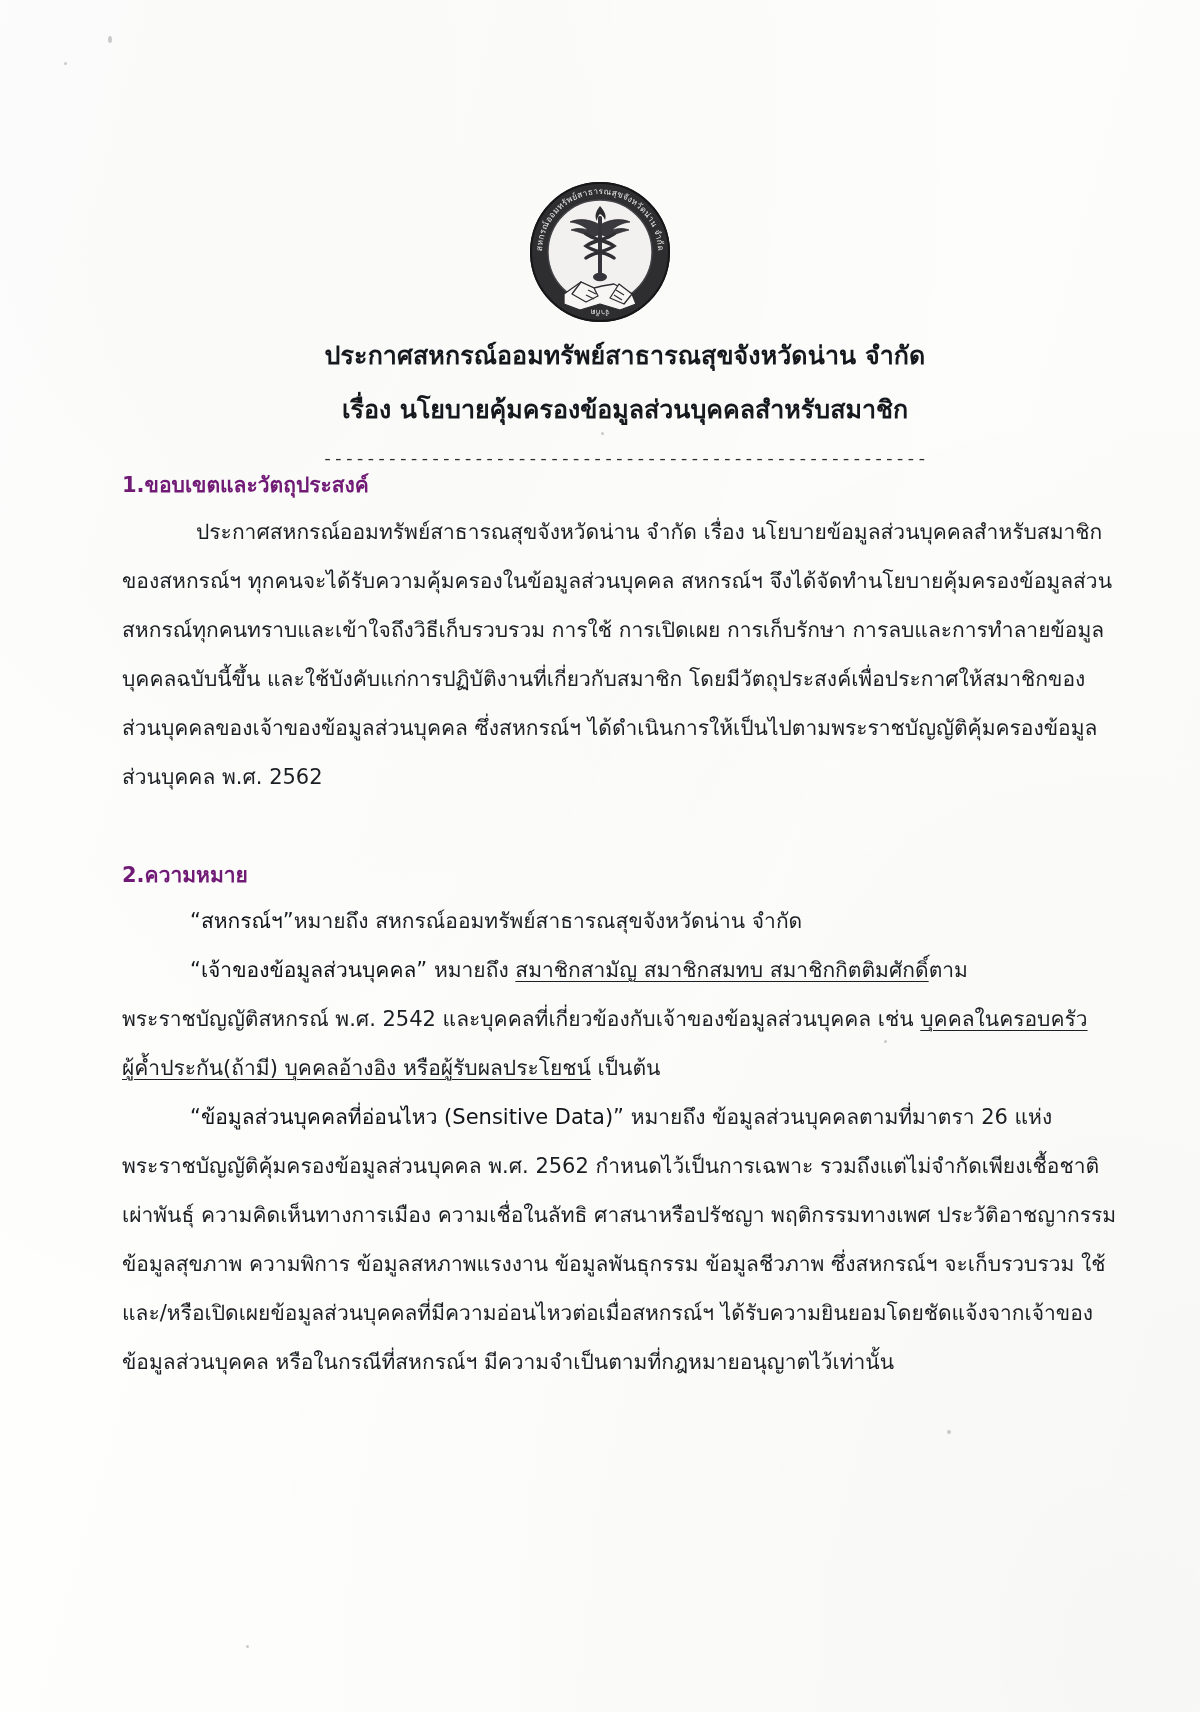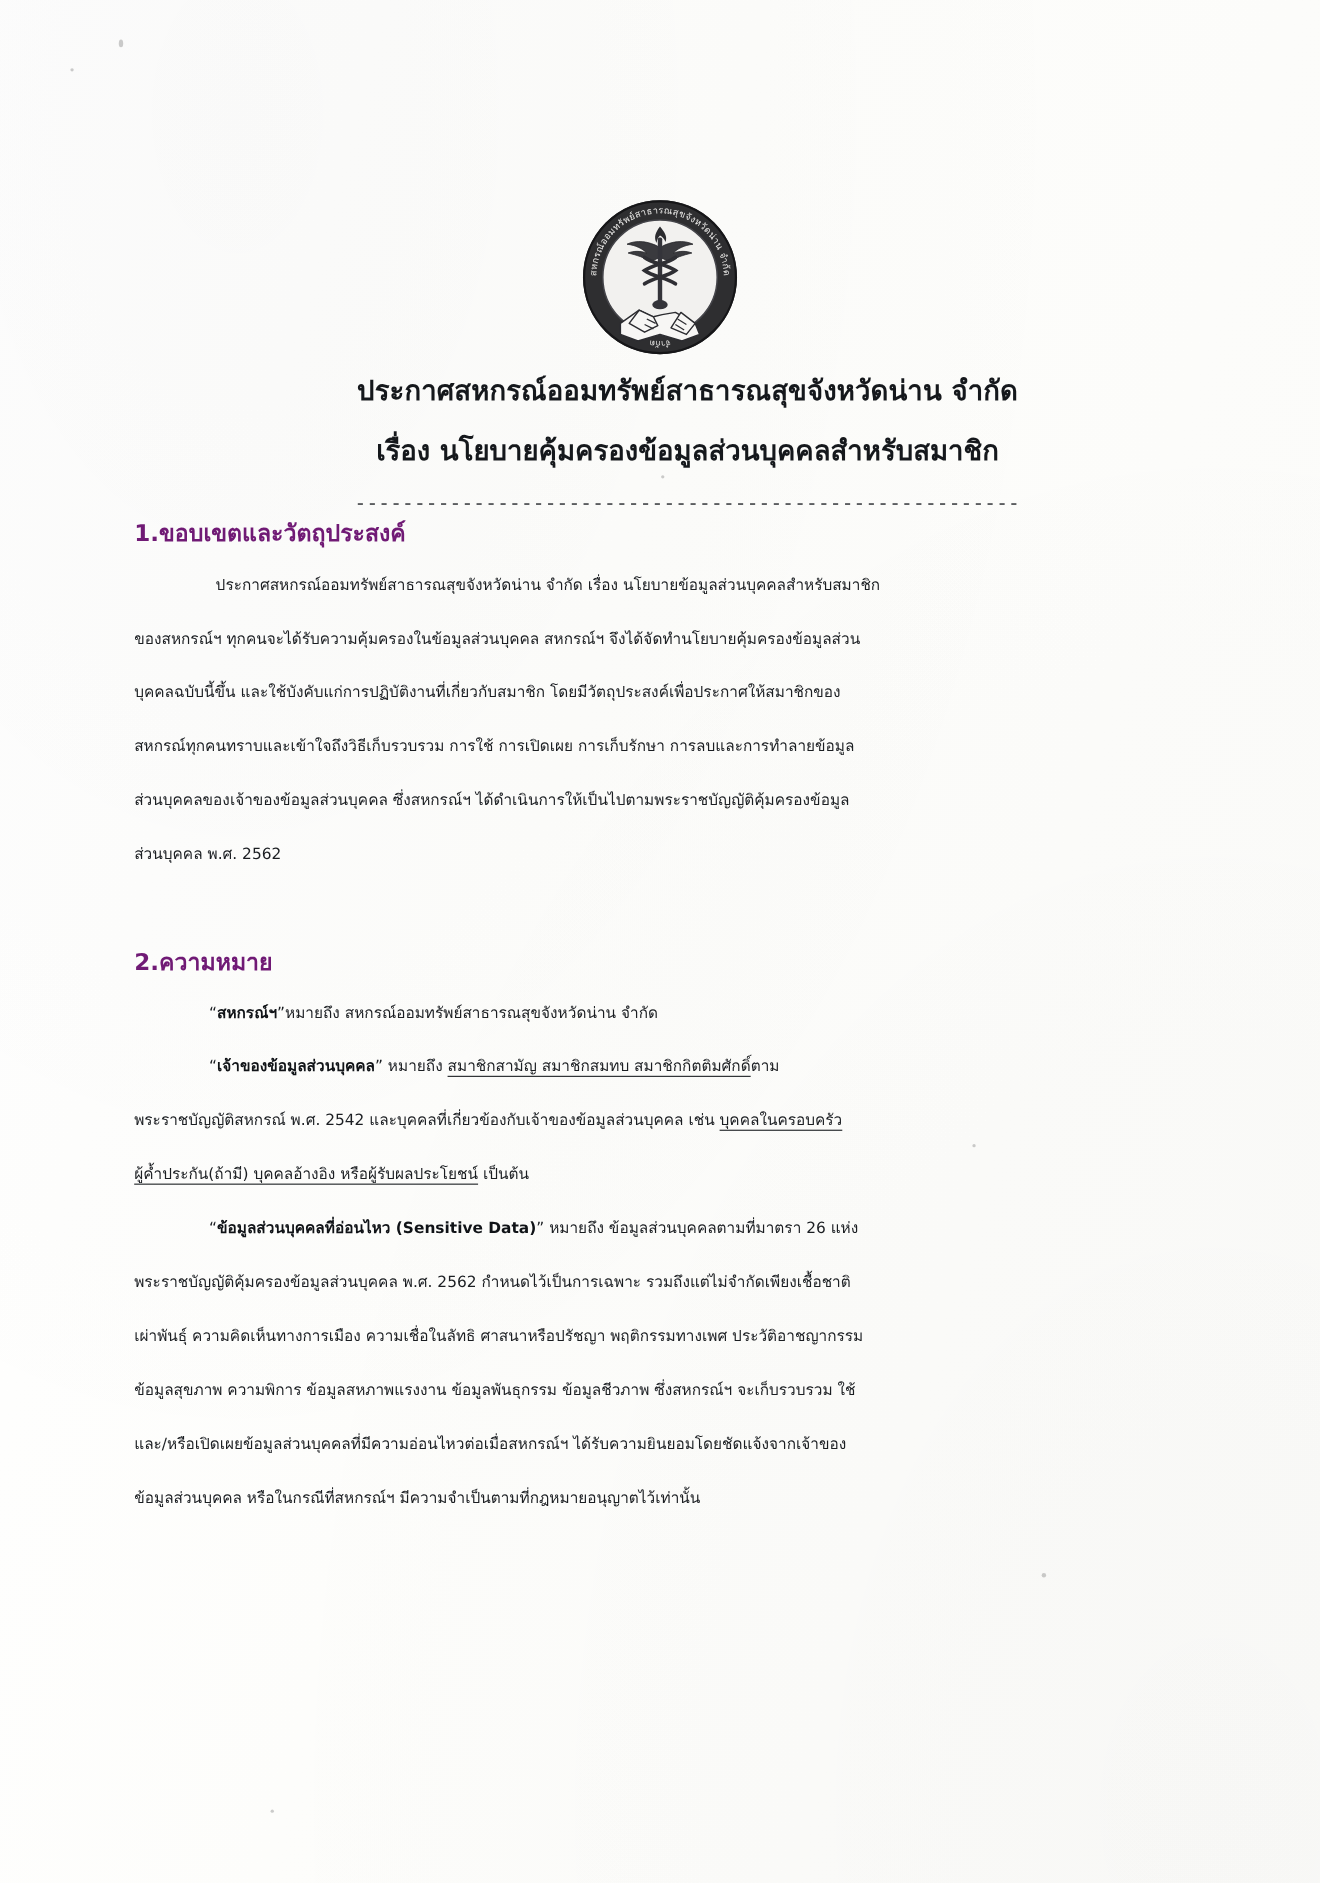--- a/index.html
+++ b/index.html
@@ -103,37 +103,37 @@
   }
   .section-head {
     font-size: 21px;
     font-weight: bold;
     color: #701a75;
     margin: 0 0 6px 0;
     line-height: 1.5;
   }
   .para {
     margin: 0;
-    font-size: 14px;
+    font-size: 21px;
     line-height: 49px;
     color: #1b1e22;
     text-align: justify;
     text-justify: inter-word;
   }
   .para .ln {
     display: block;
     white-space: nowrap;
   }
   .gap-lg { height: 58px; }
 
   .indent { display: inline-block; width: 74px; }
   .indent-sm { display: inline-block; width: 68px; }
 
   b.term {
-    font-weight: bold;
+    font-weight: normal;
     color: #101317;
   }
   u.ul {
     text-decoration: underline;
     text-decoration-thickness: 1.3px;
     text-underline-offset: 4px;
   }
 </style>
 </head>
 <body>
@@ -211,22 +211,22 @@
       <div class="rule">--------------------------------------------------------</div>
     </div>
 
     <div class="body-area">
 
       <div class="section-head">1.ขอบเขตและวัตถุประสงค์</div>
 
       <div class="para">
         <span class="ln"><span class="indent"></span><span>ประกาศสหกรณ์ออมทรัพย์สาธารณสุขจังหวัดน่าน จำกัด  เรื่อง นโยบายข้อมูลส่วนบุคคลสำหรับสมาชิก</span></span>
         <span class="ln"><span>ของสหกรณ์ฯ ทุกคนจะได้รับความคุ้มครองในข้อมูลส่วนบุคคล  สหกรณ์ฯ จึงได้จัดทำนโยบายคุ้มครองข้อมูลส่วน</span></span>
+        <span class="ln"><span>สหกรณ์ทุกคนทราบและเข้าใจถึงวิธีเก็บรวบรวม การใช้ การเปิดเผย การเก็บรักษา การลบและการทำลายข้อมูล</span></span>
         <span class="ln"><span>บุคคลฉบับนี้ขึ้น และใช้บังคับแก่การปฏิบัติงานที่เกี่ยวกับสมาชิก โดยมีวัตถุประสงค์เพื่อประกาศให้สมาชิกของ</span></span>
-        <span class="ln"><span>สหกรณ์ทุกคนทราบและเข้าใจถึงวิธีเก็บรวบรวม การใช้ การเปิดเผย การเก็บรักษา การลบและการทำลายข้อมูล</span></span>
         <span class="ln"><span>ส่วนบุคคลของเจ้าของข้อมูลส่วนบุคคล ซึ่งสหกรณ์ฯ ได้ดำเนินการให้เป็นไปตามพระราชบัญญัติคุ้มครองข้อมูล</span></span>
         <span class="ln"><span>ส่วนบุคคล พ.ศ. 2562</span></span>
       </div>
 
       <div class="gap-lg"></div>
 
       <div class="section-head">2.ความหมาย</div>
 
       <div class="para">
         <span class="ln"><span class="indent-sm"></span><span>“</span><b class="term">สหกรณ์ฯ</b><span>”</span><span>หมายถึง สหกรณ์ออมทรัพย์สาธารณสุขจังหวัดน่าน จำกัด</span></span>

